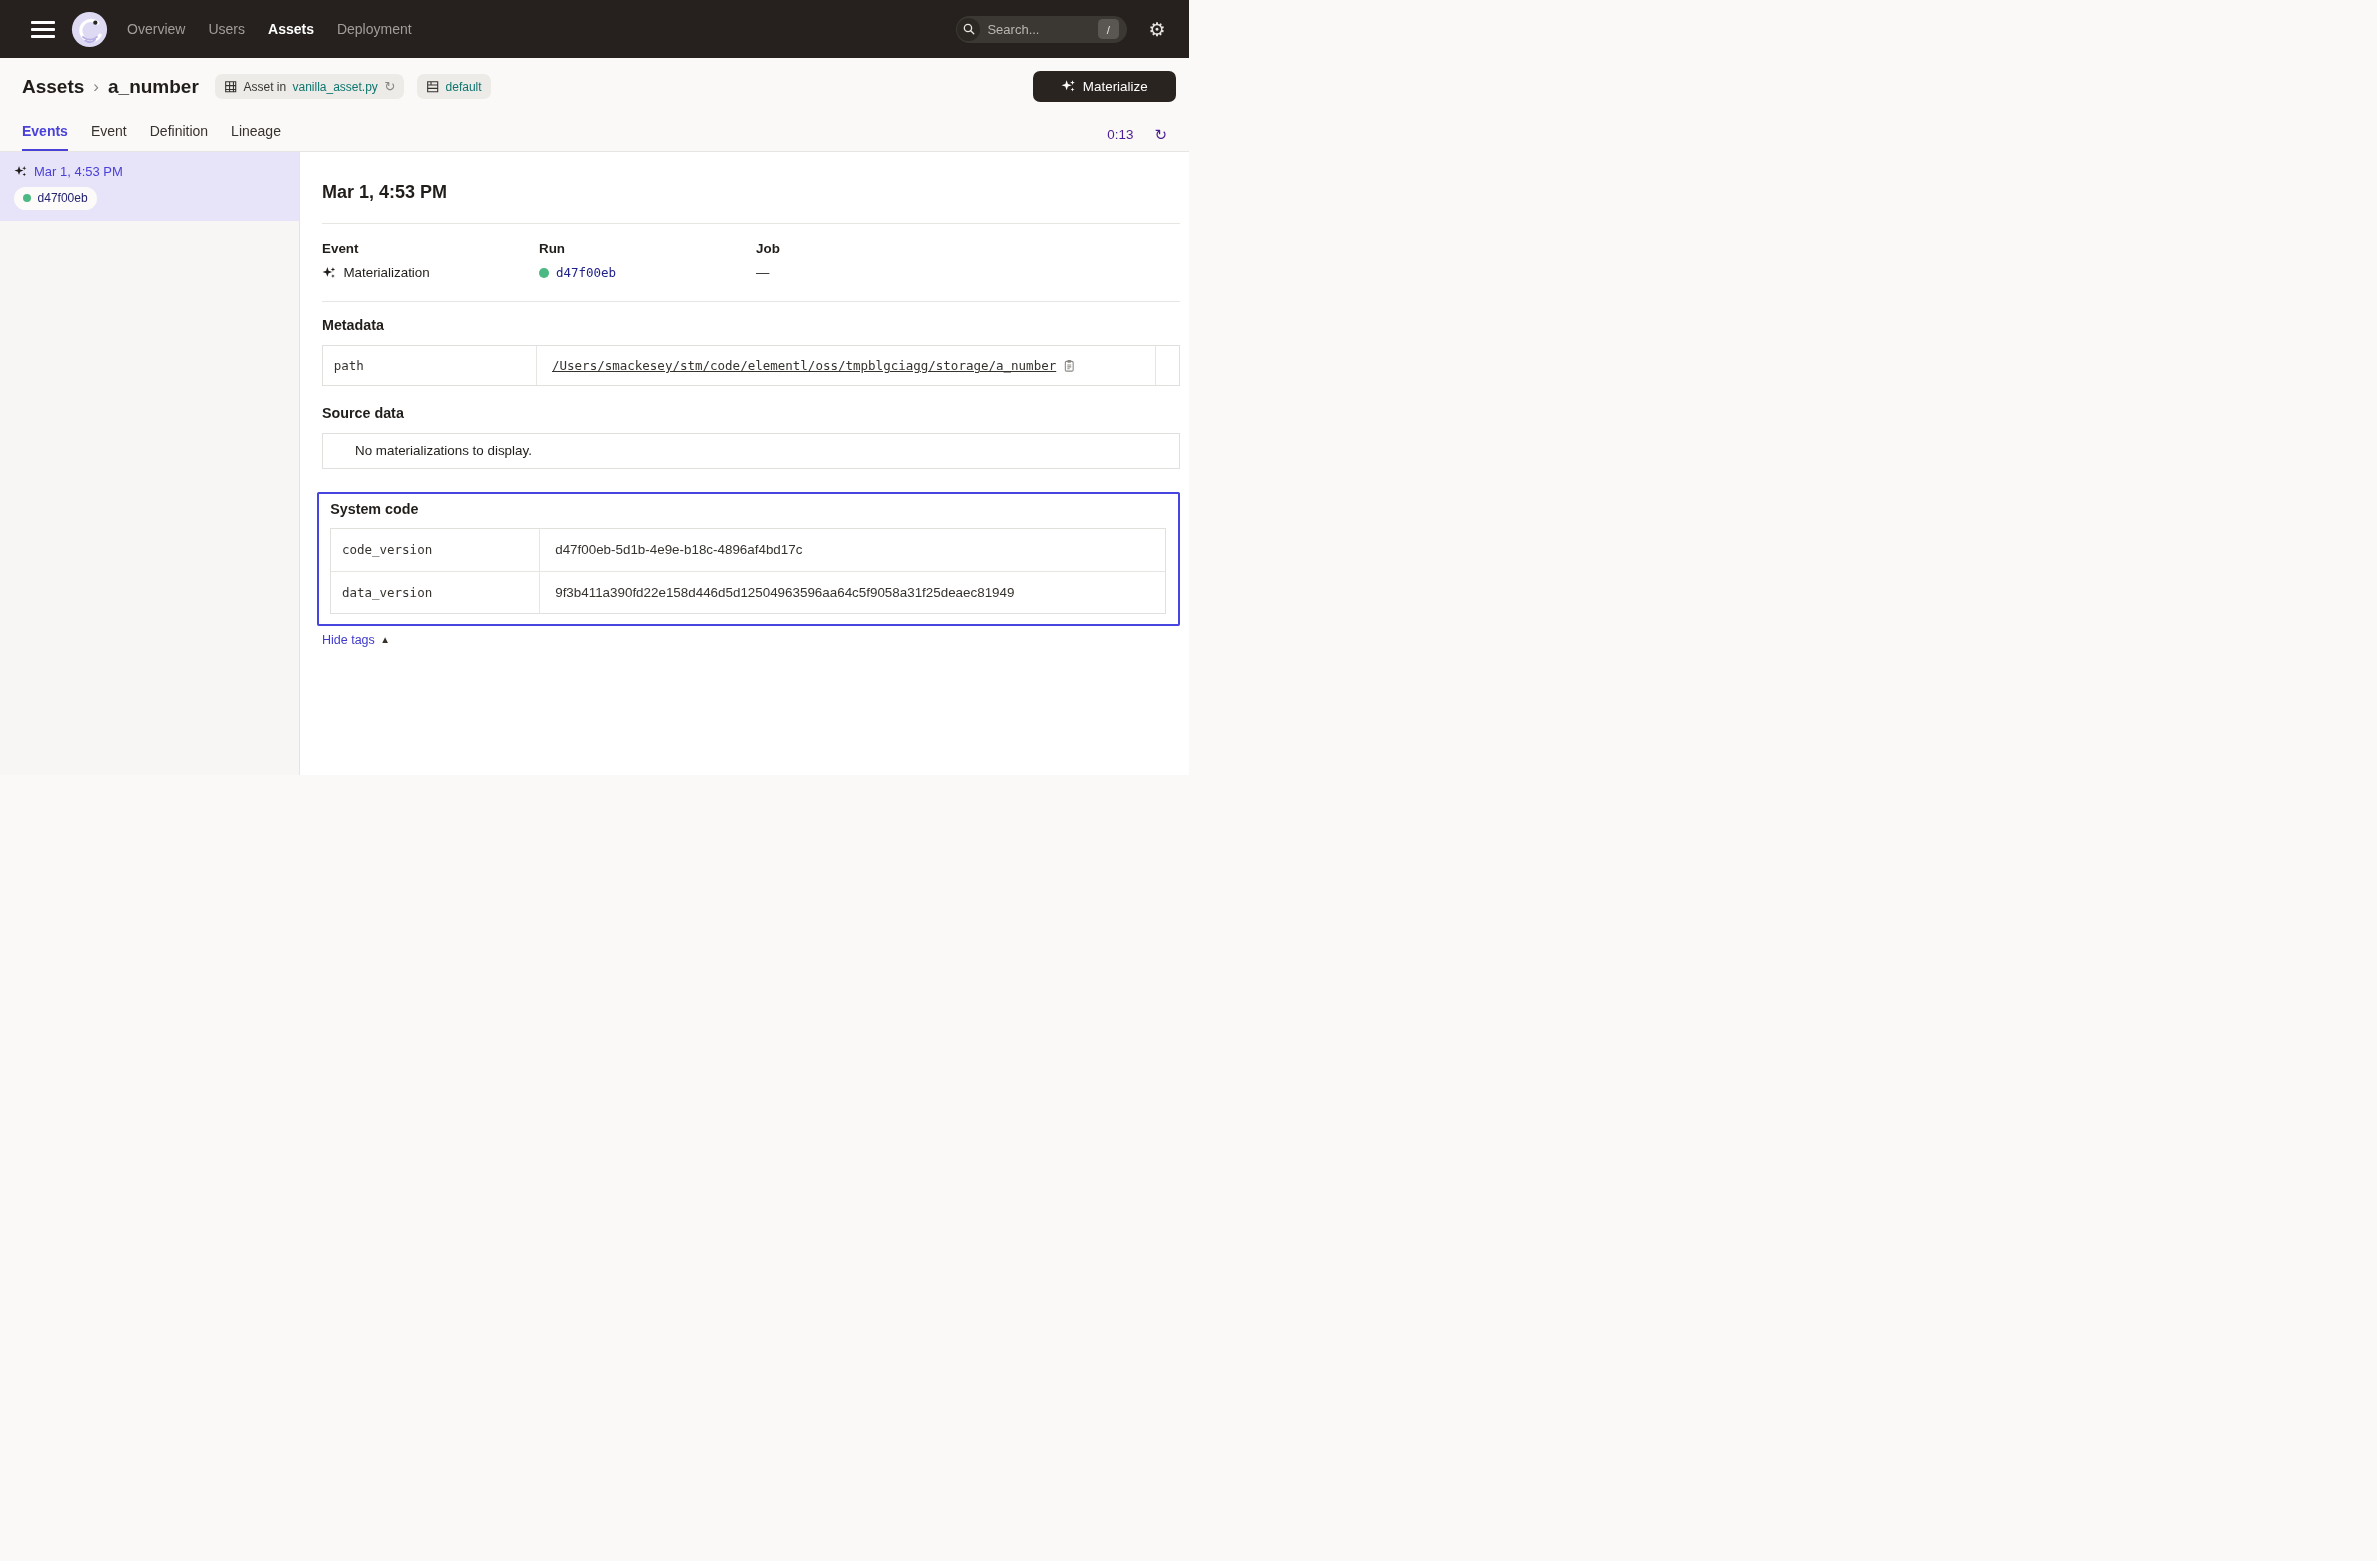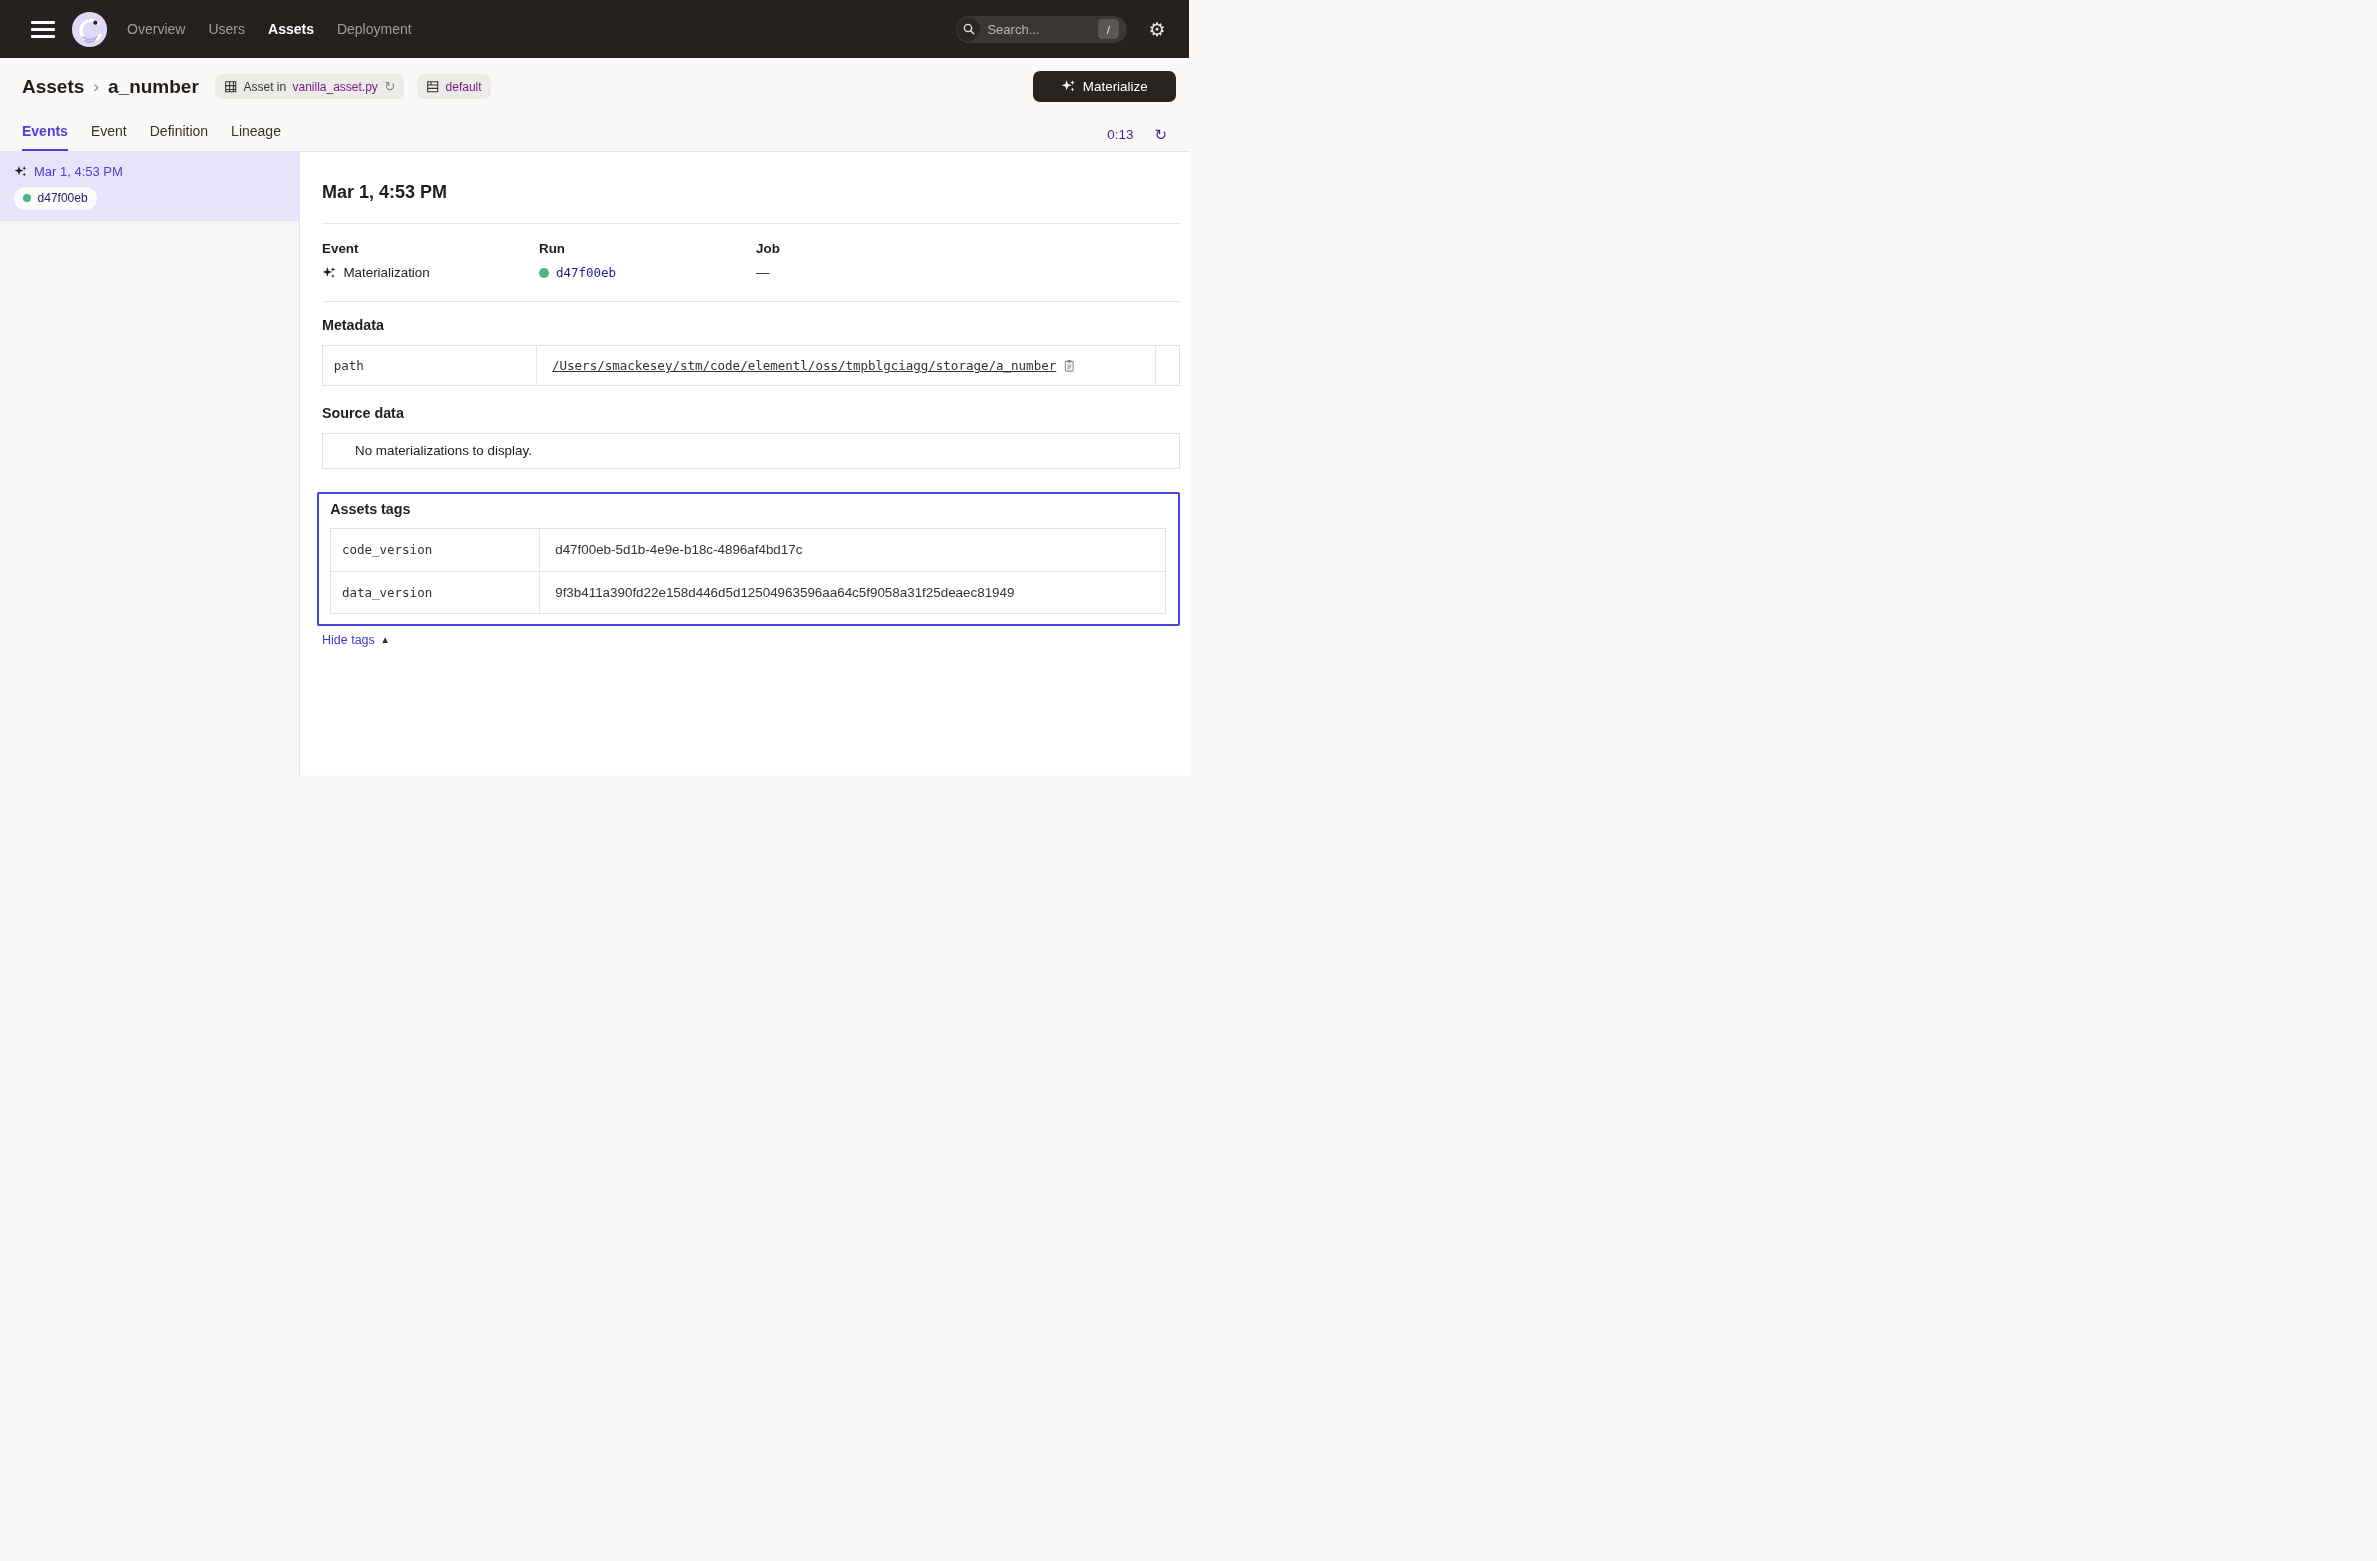--- a/index.html
+++ b/index.html
@@ -21,21 +21,21 @@
   .search-key { width:20.5px; height:19.6px; border-radius:4.5px; background:rgba(255,255,255,0.16); color:#E3E1DE; font-size:11.6px; display:flex; align-items:center; justify-content:center; margin-right:8px; }
   .gear { margin-left:22px; margin-right:5.4px; color:#E8E6E3; font-size:19px; line-height:1; cursor:pointer; }
 
   
   .pagehead { background:#FAF9F7; }
   .crumbrow { display:flex; align-items:center; padding:13.4px 13.4px 9px 22px; }
   .crumb-title { font-size:19px; font-weight:bold; color:#211D1A; }
   .crumb-sep { font-size:17px; color:#8C8984; margin:0 9px; }
   .chipbar { display:flex; align-items:center; gap:12.5px; margin-left:16px; }
   .chip { background:#ECEBE8; border-radius:7.1px; height:25px; display:flex; align-items:center; padding:0 9px; gap:6.3px; font-size:12px; color:#3A3632; }
-  .chip .link { color:#701a75; cursor:pointer; }
+  .chip .link { color:#0f766e; cursor:pointer; }
   .chip svg { flex:0 0 auto; }
   .reload-glyph { color:#8C8984; font-size:13.4px; cursor:pointer; }
   .materialize-btn { margin-left:auto; background:#292420; color:#FFFFFF; border:none; border-radius:7.1px; height:31px; padding:0 28px; font-size:13.4px; font-family:"Liberation Sans",sans-serif; display:flex; align-items:center; gap:7.1px; cursor:pointer; }
   .tabrow { display:flex; align-items:flex-end; padding:0 22px; border-bottom:0.9px solid #E7E5E2; height:41px; }
   .tabs { display:flex; gap:23px; }
   .tab { font-size:14px; color:#36322E; padding-bottom:10.7px; border-bottom:2.7px solid transparent; cursor:pointer; }
   .tab.active { color:#4A42D8; font-weight:bold; border-bottom-color:#4A42D8; }
   .refresh-area { margin-left:auto; display:flex; align-items:center; gap:21px; padding-bottom:9px; color:#4c1d95;justify-content:flex-end; }
   .refresh-count { font-size:13.4px; }
   .refresh-icon { font-size:15px; cursor:pointer; line-height:1; }
@@ -242,21 +242,21 @@
         <div class="md-extra"></div>
       </div>
     </div>
 
     <div class="sect-head sd-head">Source data</div>
     <div class="sd-box">
       <span>No materializations to display.</span>
     </div>
 
     <div class="tags-box">
-      <div class="sect-head">Assets tags</div>
+      <div class="sect-head">System code</div>
       <div class="tags-table">
         <div class="tag-row">
           <div class="tag-key">code_version</div>
           <div class="tag-val">d47f00eb-5d1b-4e9e-b18c-4896af4bd17c</div>
         </div>
         <div class="tag-row">
           <div class="tag-key">data_version</div>
           <div class="tag-val">9f3b411a390fd22e158d446d5d12504963596aa64c5f9058a31f25deaec81949</div>
         </div>
       </div>

